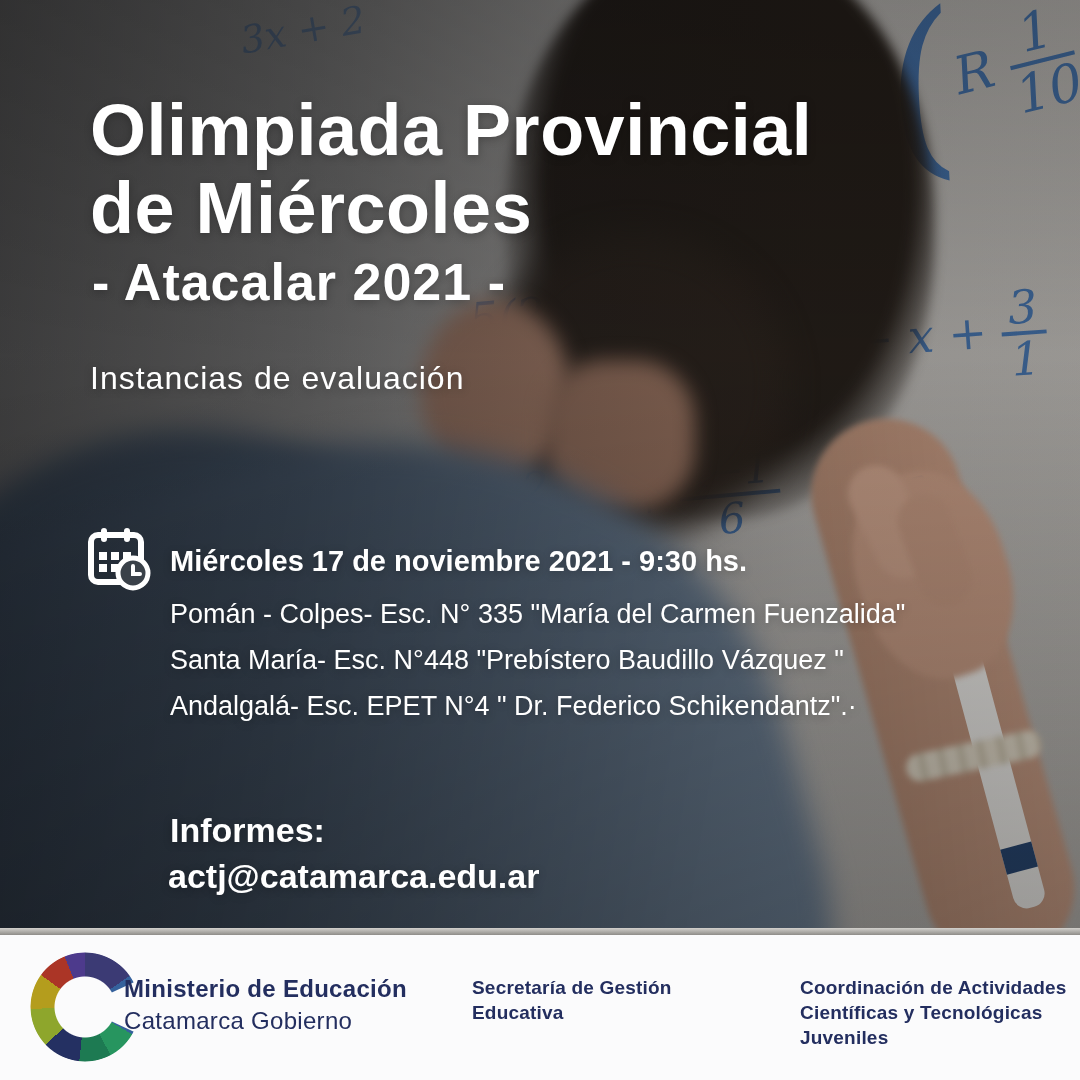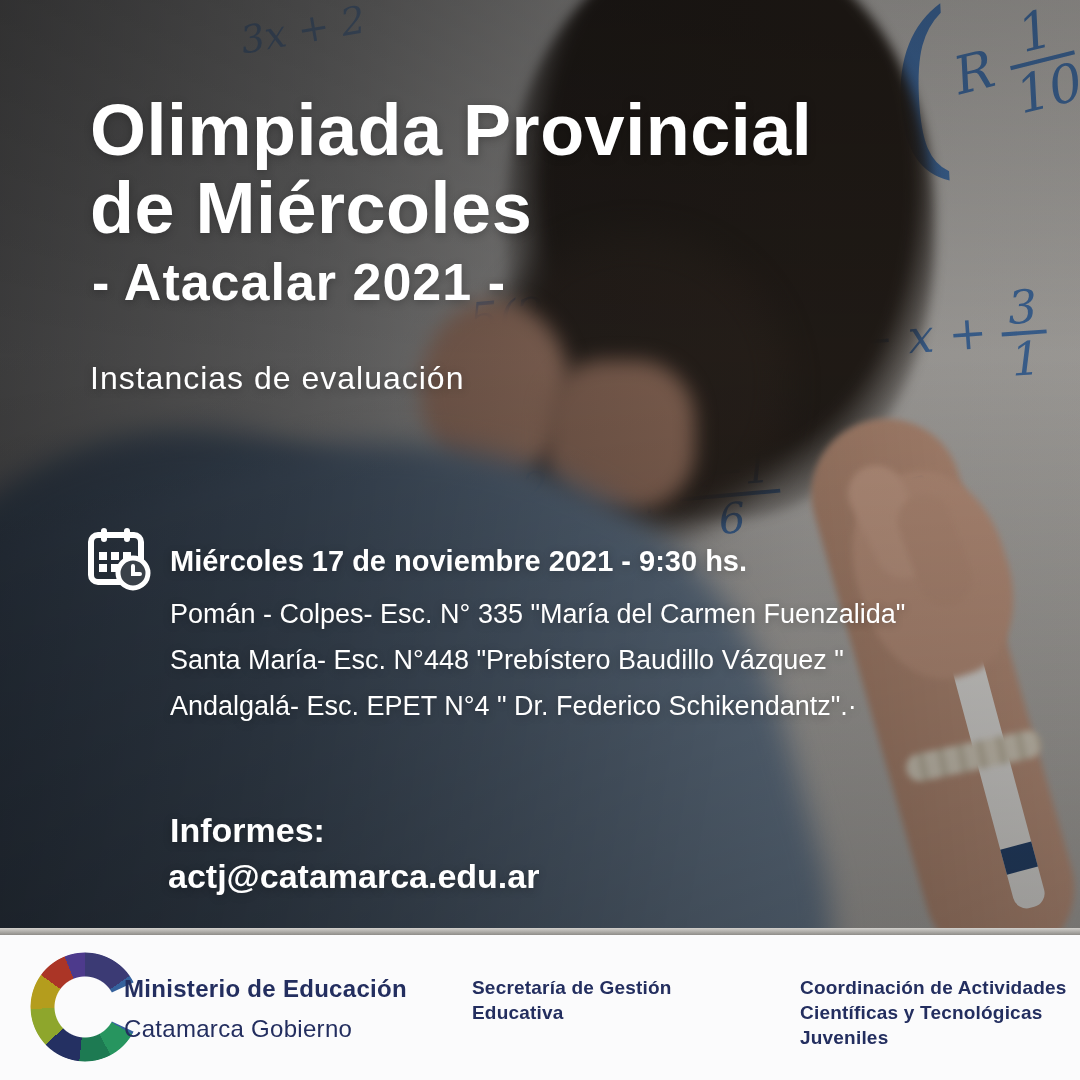--- a/index.html
+++ b/index.html
@@ -74,21 +74,21 @@
       #243062 186deg 226deg,
       #8ea62c 226deg 268deg,
       #b49d1d 268deg 306deg,
       #ab3526 306deg 338deg,
       #4d3a8c 338deg 360deg);
     -webkit-mask:radial-gradient(circle at 50% 50%,transparent 0 30px,#000 31px 54px,transparent 55px);
     mask:radial-gradient(circle at 50% 50%,transparent 0 30px,#000 31px 54px,transparent 55px);}
   .logo-gap{position:absolute;inset:0;background:#fbfbfc;clip-path:polygon(46% 50%,115% 18%,115% 82%);}
   .ministry{left:124px;top:38px;line-height:32px;}
   .ministry .l1{font-size:24px;font-weight:800;letter-spacing:.3px;}
-  .ministry .l2{font-size:24px;font-weight:500;letter-spacing:.3px;margin-top:8px;}
+  .ministry .l2{font-size:24px;font-weight:500;letter-spacing:.3px;}
   .fcol{top:40px;font-size:19px;font-weight:700;line-height:25px;letter-spacing:.2px;}
   .fcol.c2{left:472px;width:235px;}
   .fcol.c3{left:800px;width:300px;}
 </style>
 </head>
 <body>
 
 <div class="photo">
   <div class="abs wb-base"></div>
 

